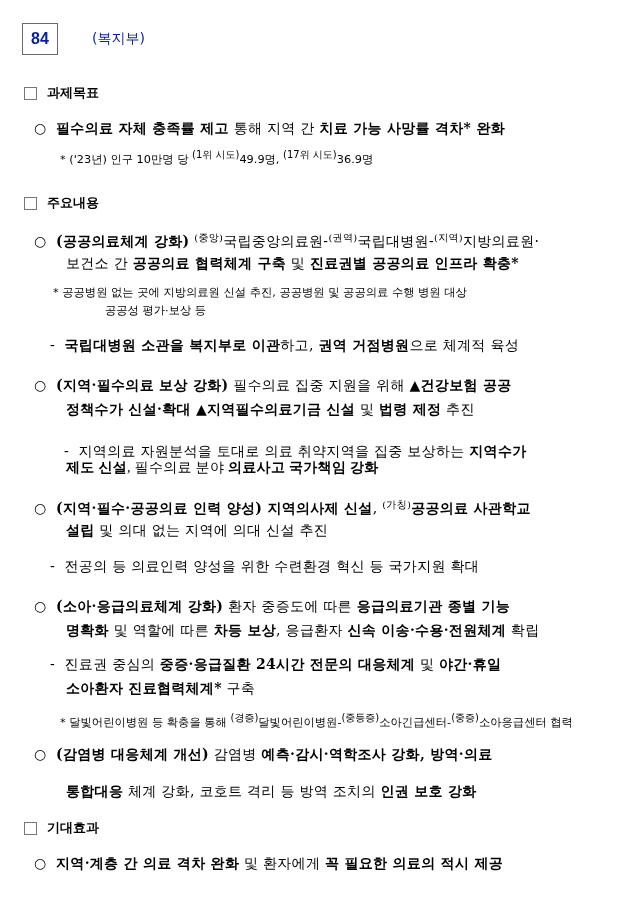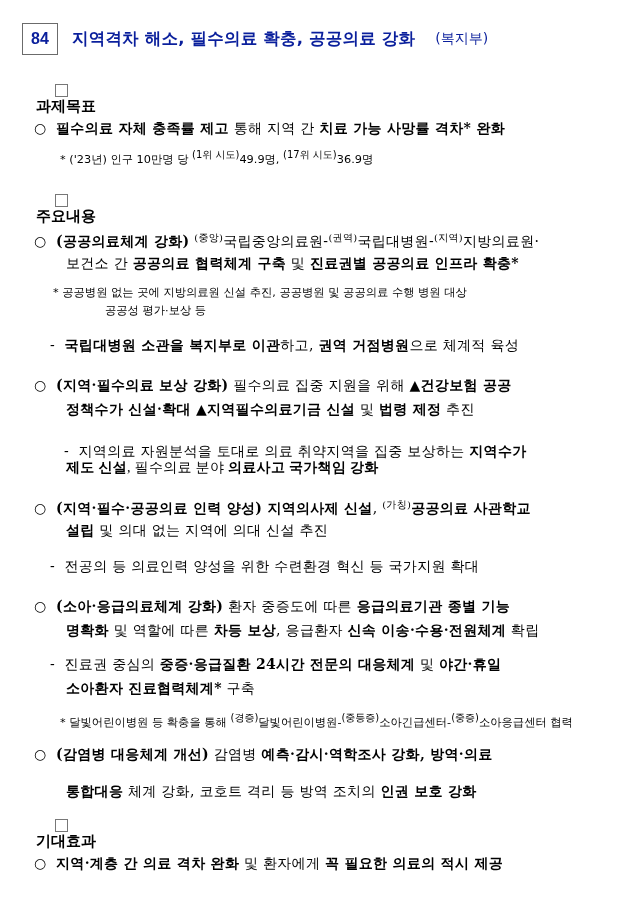--- a/index.html
+++ b/index.html
@@ -5,33 +5,32 @@
   html, body { margin:0; padding:0; background:#ffffff; }
   body { width:643px; height:898px; position:relative; overflow:hidden;
          font-family:"DejaVu Sans", sans-serif; color:#000; }
   .abs { position:absolute; }
   .title-row { left:22px; top:22px; height:34px; display:flex; align-items:center;justify-content:flex-end; }
   .num-box { width:34px; height:30px; border:1px solid #6b6b6b; display:flex;
              align-items:center; justify-content:center; color:#0a1f9c;
              font-weight:bold; font-size:16px; font-family:"Liberation Sans", sans-serif; margin-right:14px; }
   .title { color:#0a1f9c; font-weight:bold; font-size:16.5px; letter-spacing:0.2px; }
   .ministry { color:#0a1f9c; font-size:14px; margin-left:20px; }
-  .sec { font-weight:bold; font-size:15px; display:flex; align-items:center; left:36px;flex-direction:column; }
+  .sec { font-weight:bold; font-size:13px; display:flex; align-items:center; left:24px; }
   .sec .box { width:11px; height:11px; border:1px solid #777; margin-right:10px; display:inline-block; }
   .line { font-family:"DejaVu Serif", serif; font-size:14px; white-space:nowrap; letter-spacing:0.3px; }
   .b { font-weight:bold; }
   .note { font-family:"DejaVu Sans", sans-serif; font-size:11.3px; white-space:nowrap; }
   .sup { font-size:10px; vertical-align:5px; }
 </style>
 </head>
 <body>
 
 <div class="abs title-row">
   <div class="num-box">84</div>
-  <span class="title">지역격차 해소, 필수의료 확충, 공공의료 강화</span>
   <span class="ministry">(복지부)</span>
 </div>
 
 <div class="abs sec" style="top:84px;">
   <span class="box"></span>
   <span>과제목표</span>
 </div>
 <div class="abs line" style="left:34px; top:120px;">
   <span>○</span>&nbsp;
   <span class="b">필수의료 자체 충족률 제고</span><span> 통해 지역 간 </span><span class="b">치료 가능 사망률 격차* 완화</span>

